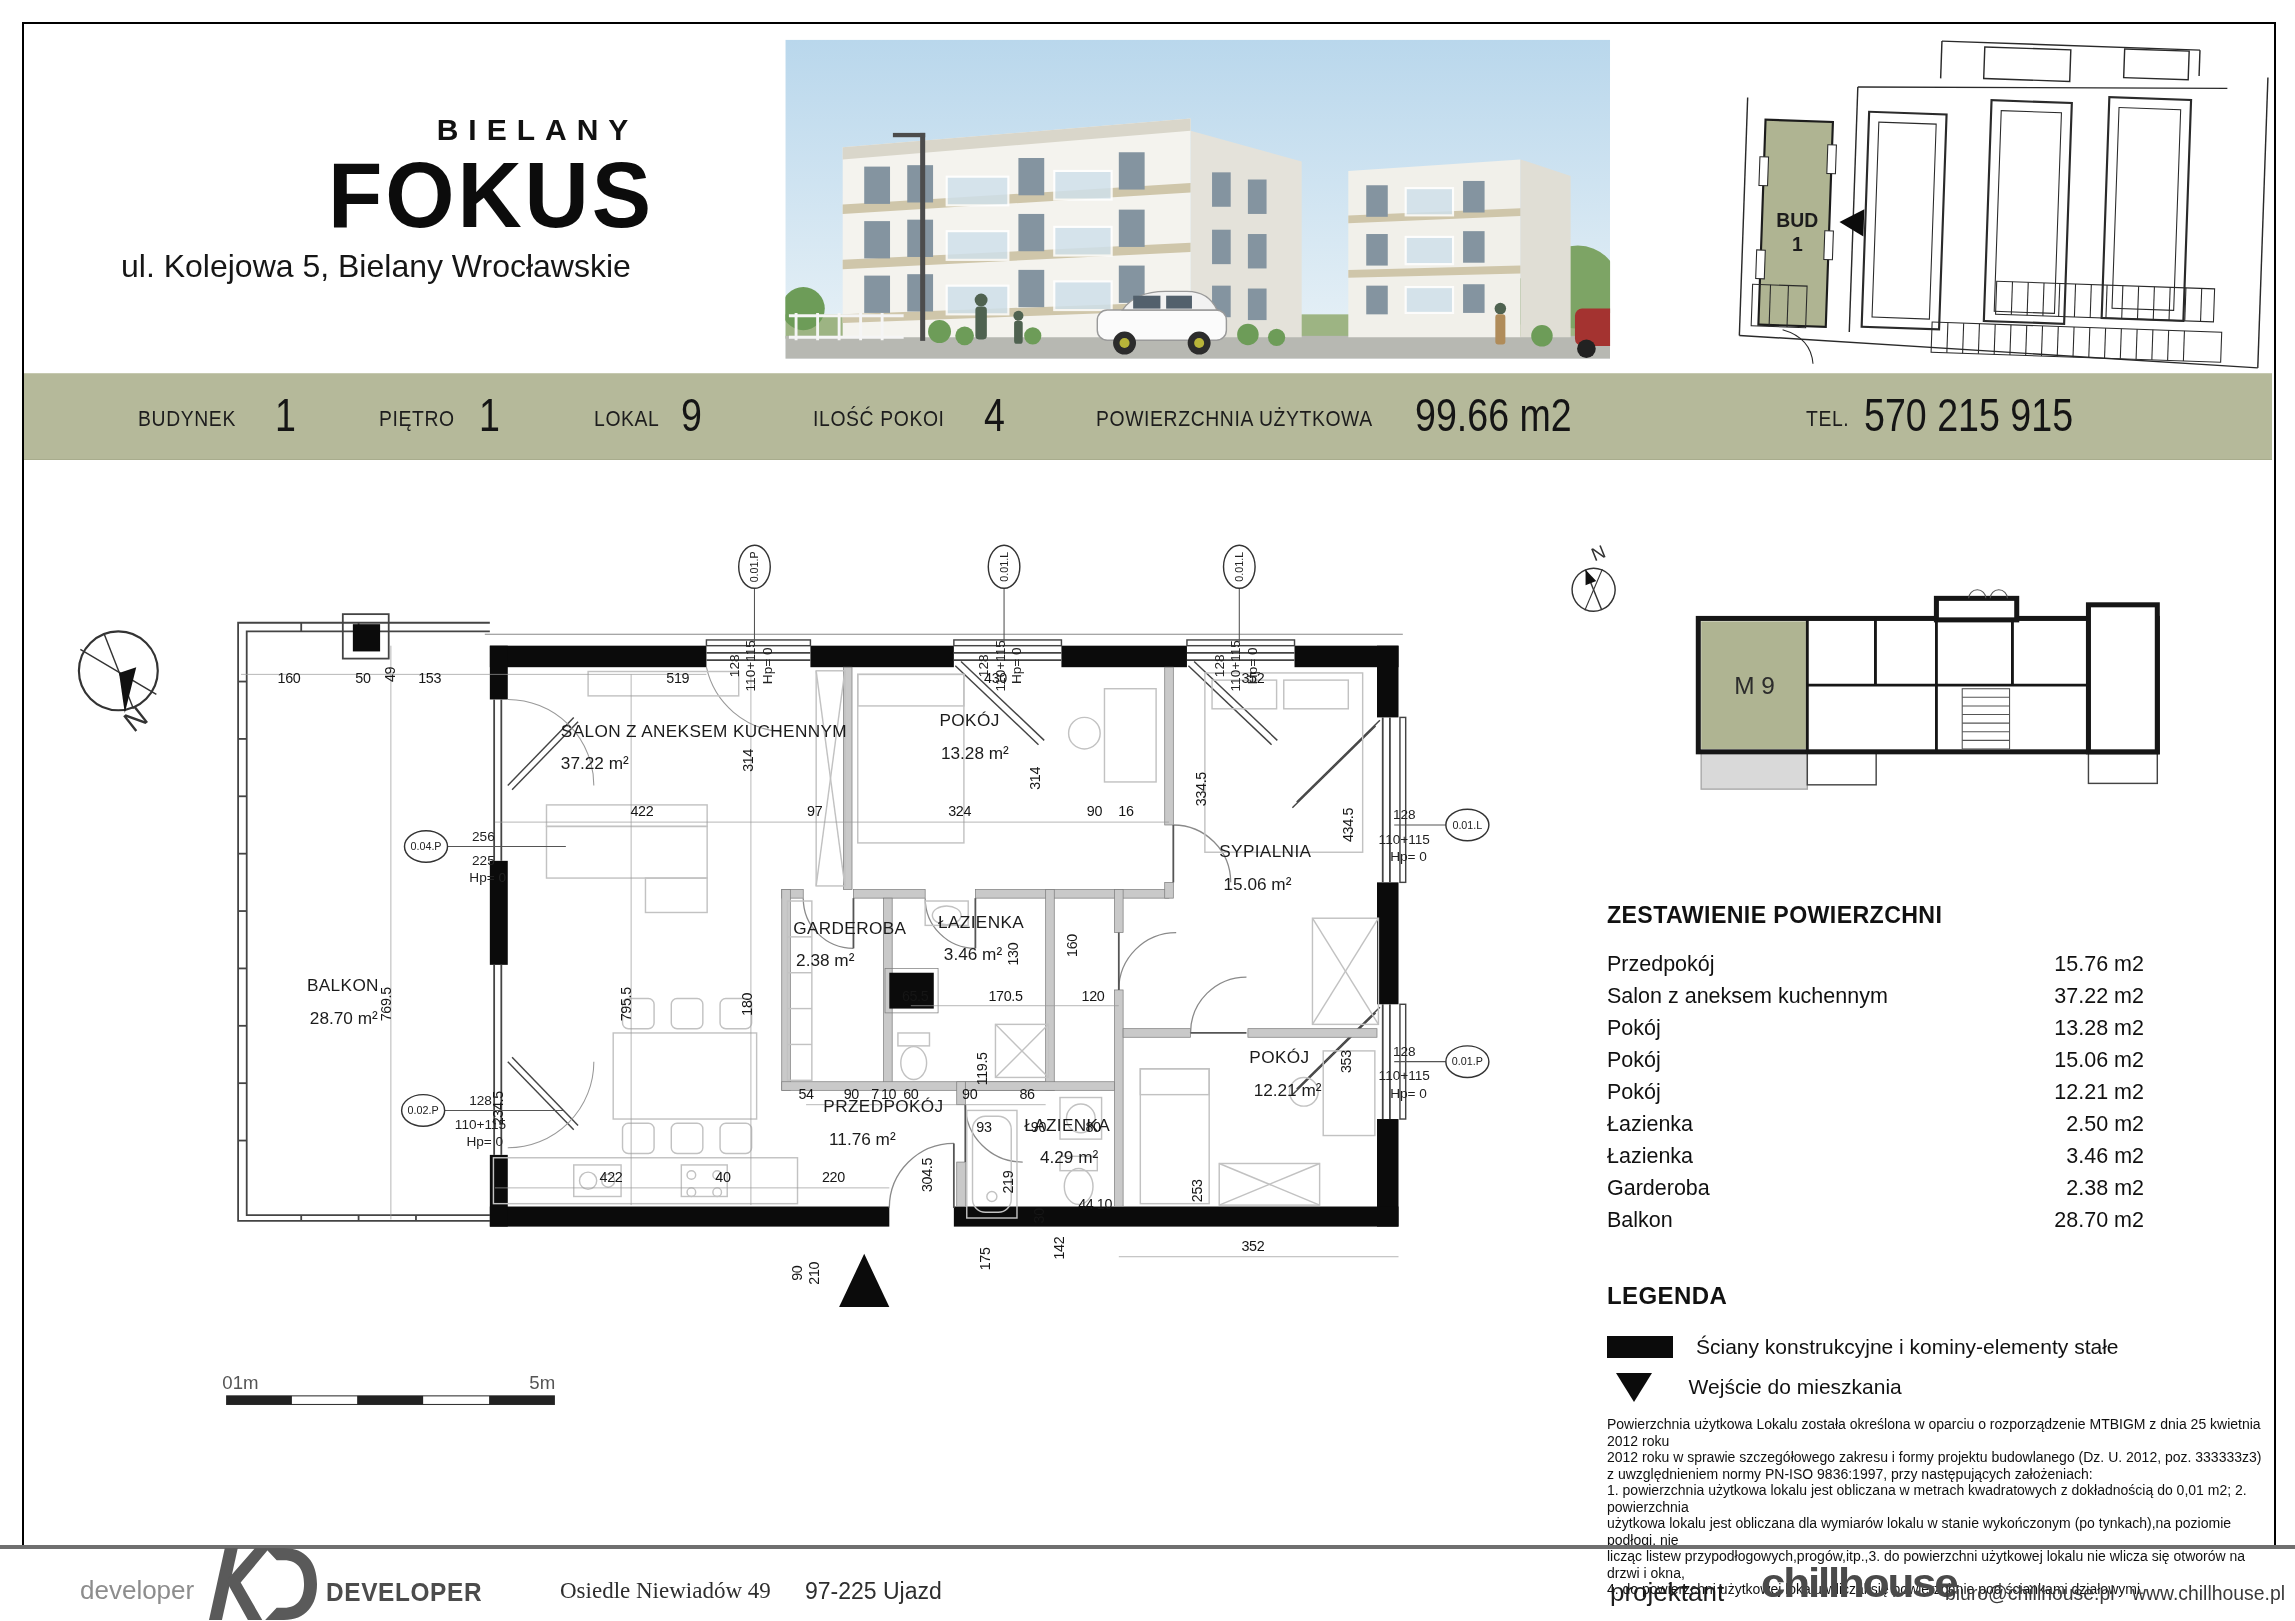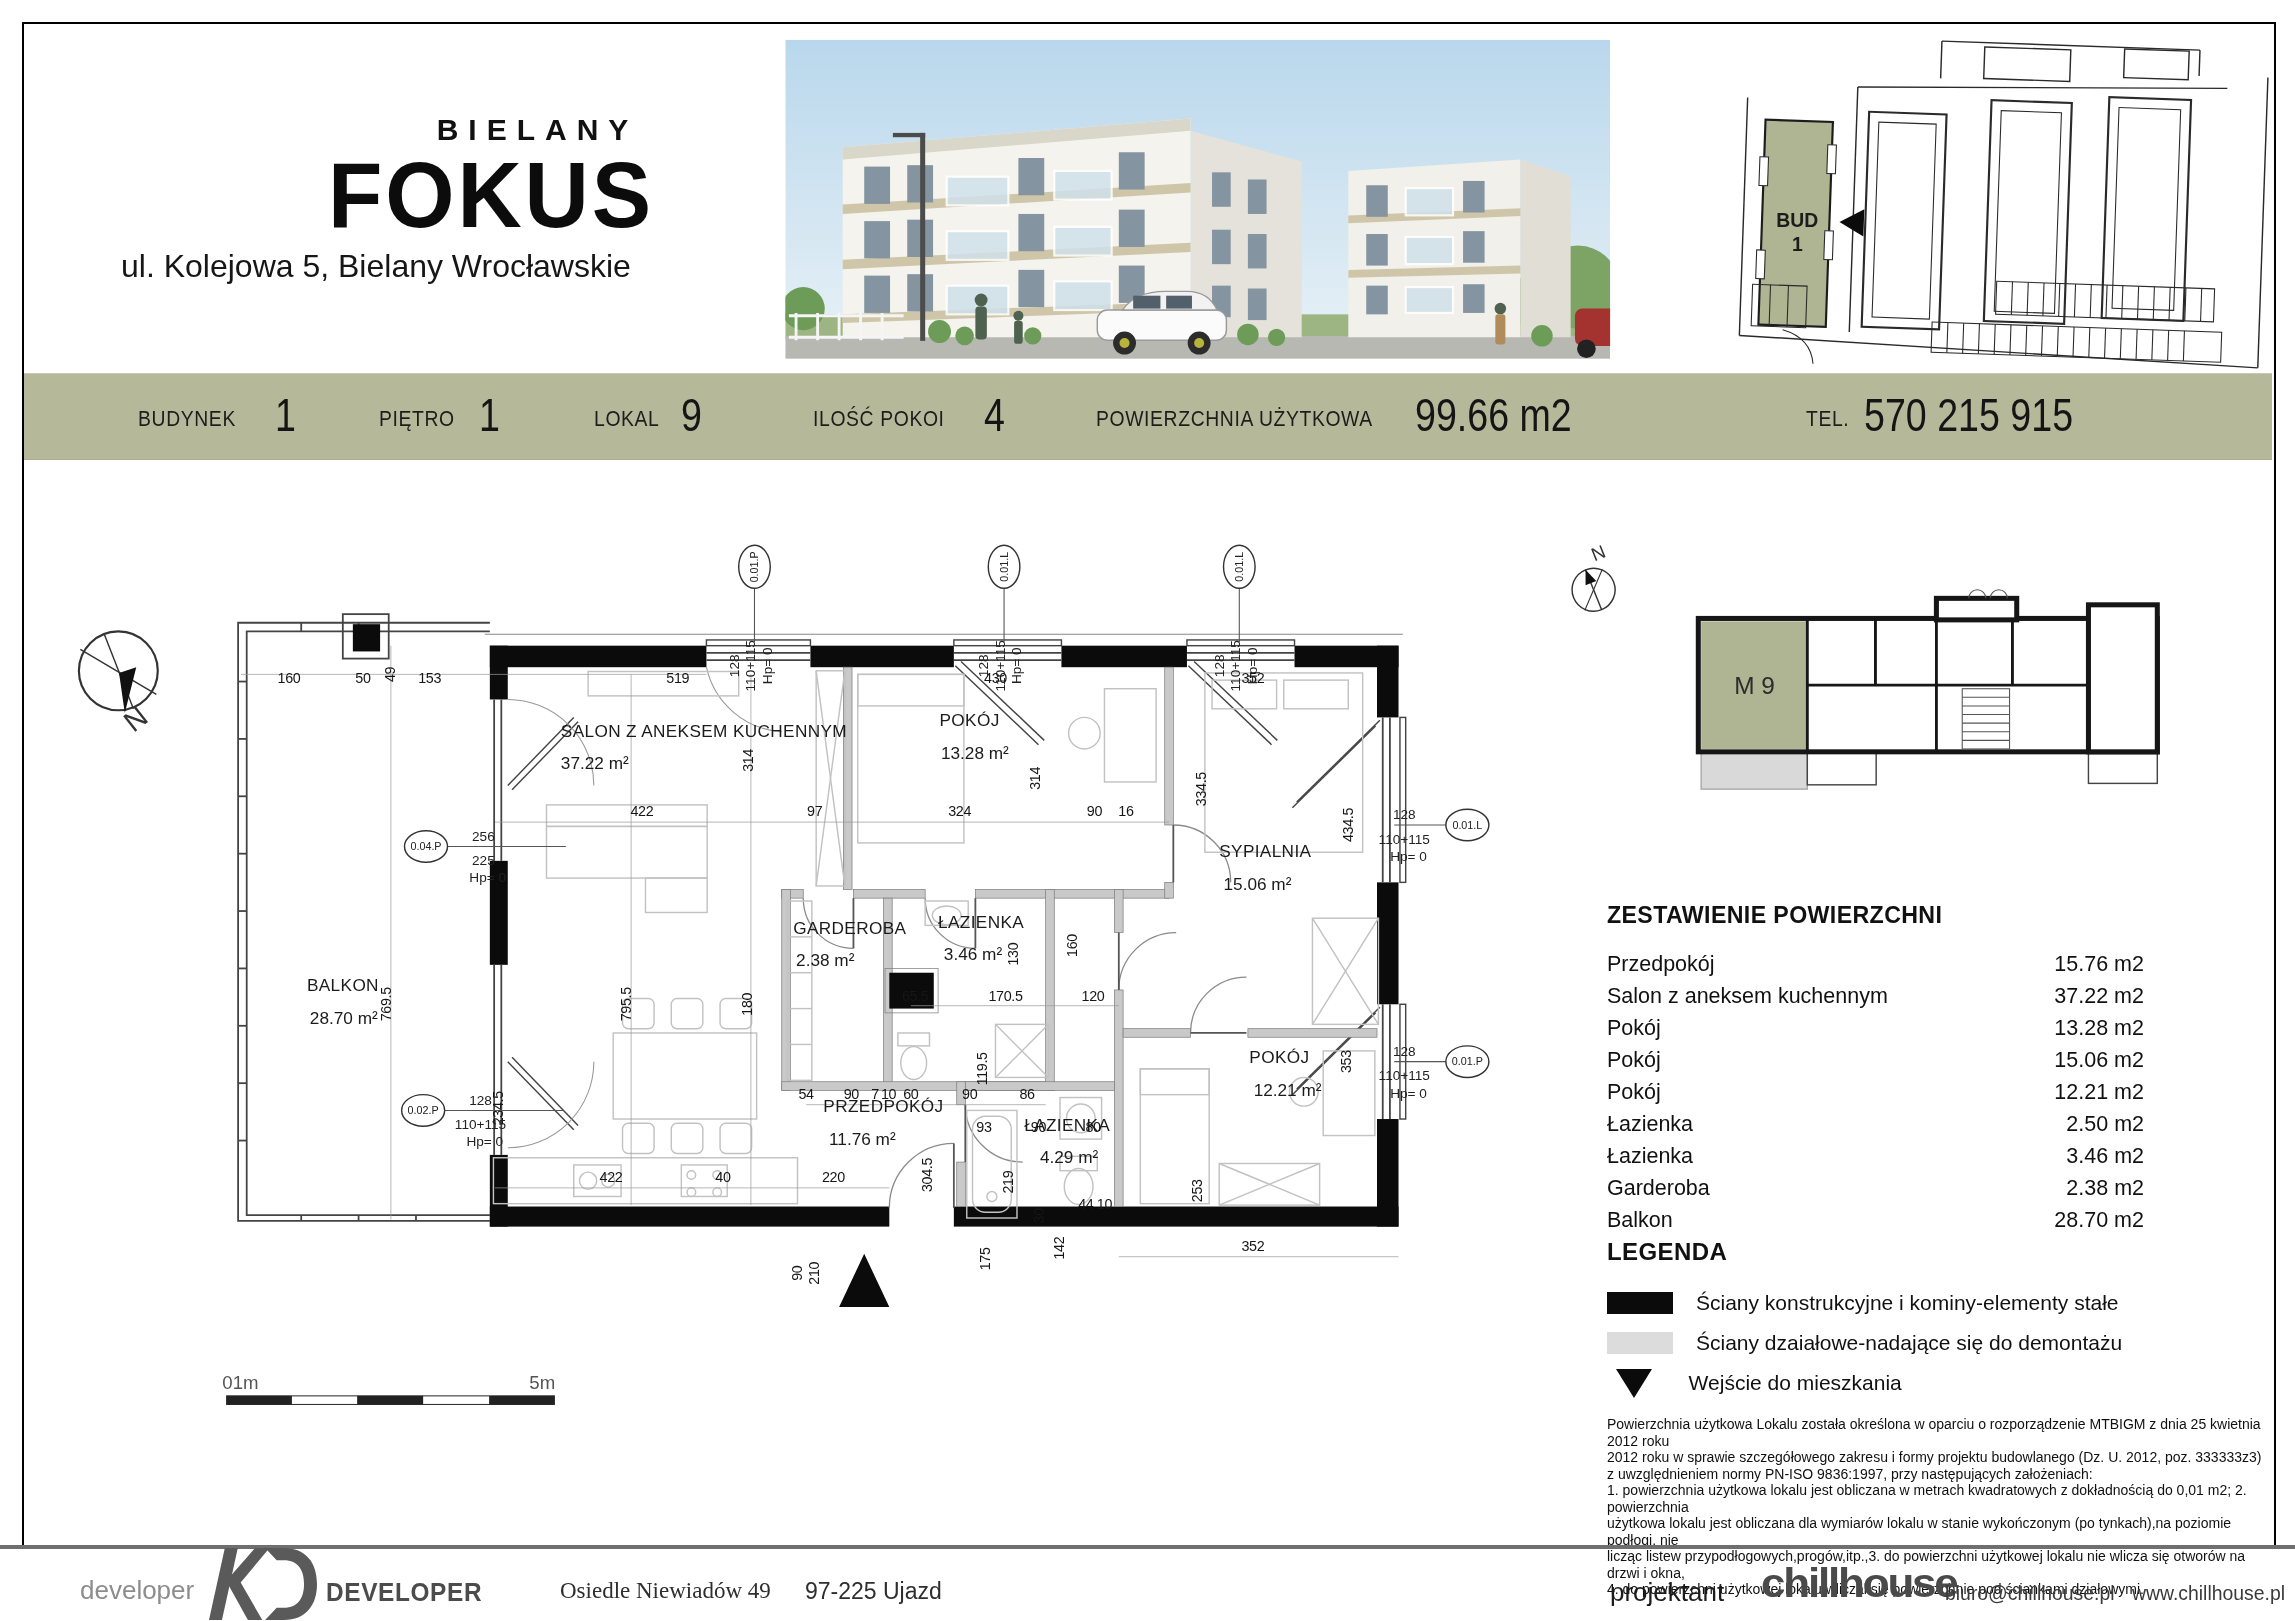--- a/index.html
+++ b/index.html
@@ -15,21 +15,21 @@
   #address{left:121px;top:248px;width:603px;font-size:32px;font-weight:400;color:#161616;}
   
   #band{left:24px;top:373px;width:2248px;height:85px;background:#b5b99a;border-top:1.4px solid #c6c9b0;border-bottom:1.4px solid #a8ac8d;}
   .stat-label{position:absolute;top:406px;font-size:22px;font-weight:500;letter-spacing:0.7px;color:#1d1d1d;transform:scaleX(.88);transform-origin:left center;white-space:nowrap;}
   .stat-value{position:absolute;top:387px;font-size:47px;font-weight:400;color:#151515;transform:scaleX(.8);transform-origin:left center;white-space:nowrap;}
   
   #areas{left:1607px;top:901px;width:537px;}
   #areas .ttl{font-size:24.4px;font-weight:600;letter-spacing:0.4px;margin-bottom:18.7px;transform:scaleX(.95);transform-origin:left center;white-space:nowrap;}
   #areas .row{display:flex;justify-content:space-between;font-size:21.5px;line-height:32px;white-space:nowrap;}
   #legend{left:1607px;top:1238px;width:560px;}
-  #legend .ttl{font-size:24px;font-weight:600;letter-spacing:0.4px;margin-bottom:17px;}
+  #legend .ttl{font-size:24px;font-weight:600;letter-spacing:0.4px;margin-bottom:17px;margin-top:44px;}
   #legend .item{display:flex;align-items:center;height:40px;font-size:21px;white-space:nowrap;}
   #legend .sw{width:66px;height:21.5px;margin-right:23px;flex:0 0 auto;}
   #legend .sw.black{background:#0b0b0b;}
   #legend .sw.gray{background:#dcdcdc;}
   #legend .tri{width:0;height:0;border-left:18.7px solid transparent;border-right:18.7px solid transparent;border-top:29px solid #0b0b0b;margin:0 37px 0 8.6px;flex:0 0 auto;}
   #disclaimer{left:1607px;top:1416px;width:660px;font-size:14px;line-height:16.5px;color:#101010;white-space:pre-line;}
   
   .f-txt{position:absolute;white-space:nowrap;}
   #f-dev{left:80px;top:1575px;font-size:26px;color:#8d8d8d;}
   #f-devname{left:326px;top:1577px;font-size:26.5px;font-weight:700;letter-spacing:0.7px;color:#4c4c4c;transform:scaleX(.92);transform-origin:left center;}
@@ -738,24 +738,20 @@
     </div>
 </div>
 
 <div class="abs" id="legend">
   <div class="ttl">LEGENDA</div>
   <div class="item">
     <span class="sw black"></span>
     <span>Ściany konstrukcyjne i kominy-elementy stałe</span>
   </div>
   <div class="item">
-    <span class="sw gray"></span>
-    <span>Ściany dzaiałowe-nadające się do demontażu</span>
-  </div>
-  <div class="item">
     <span class="tri"></span>
     <span>Wejście do mieszkania</span>
   </div>
 </div>
 
 <div class="abs" id="disclaimer">Powierzchnia użytkowa Lokalu została określona w oparciu o rozporządzenie MTBIGM z dnia 25 kwietnia 2012 roku
 2012 roku w sprawie szczegółowego zakresu i formy projektu budowlanego (Dz. U. 2012, poz. 333333z3)
 z uwzględnieniem normy PN-ISO 9836:1997, przy następujących założeniach:
 1. powierzchnia użytkowa lokalu jest obliczana w metrach kwadratowych z dokładnością do 0,01 m2; 2. powierzchnia
 użytkowa lokalu jest obliczana dla wymiarów lokalu w stanie wykończonym (po tynkach),na poziomie podłogi, nie

